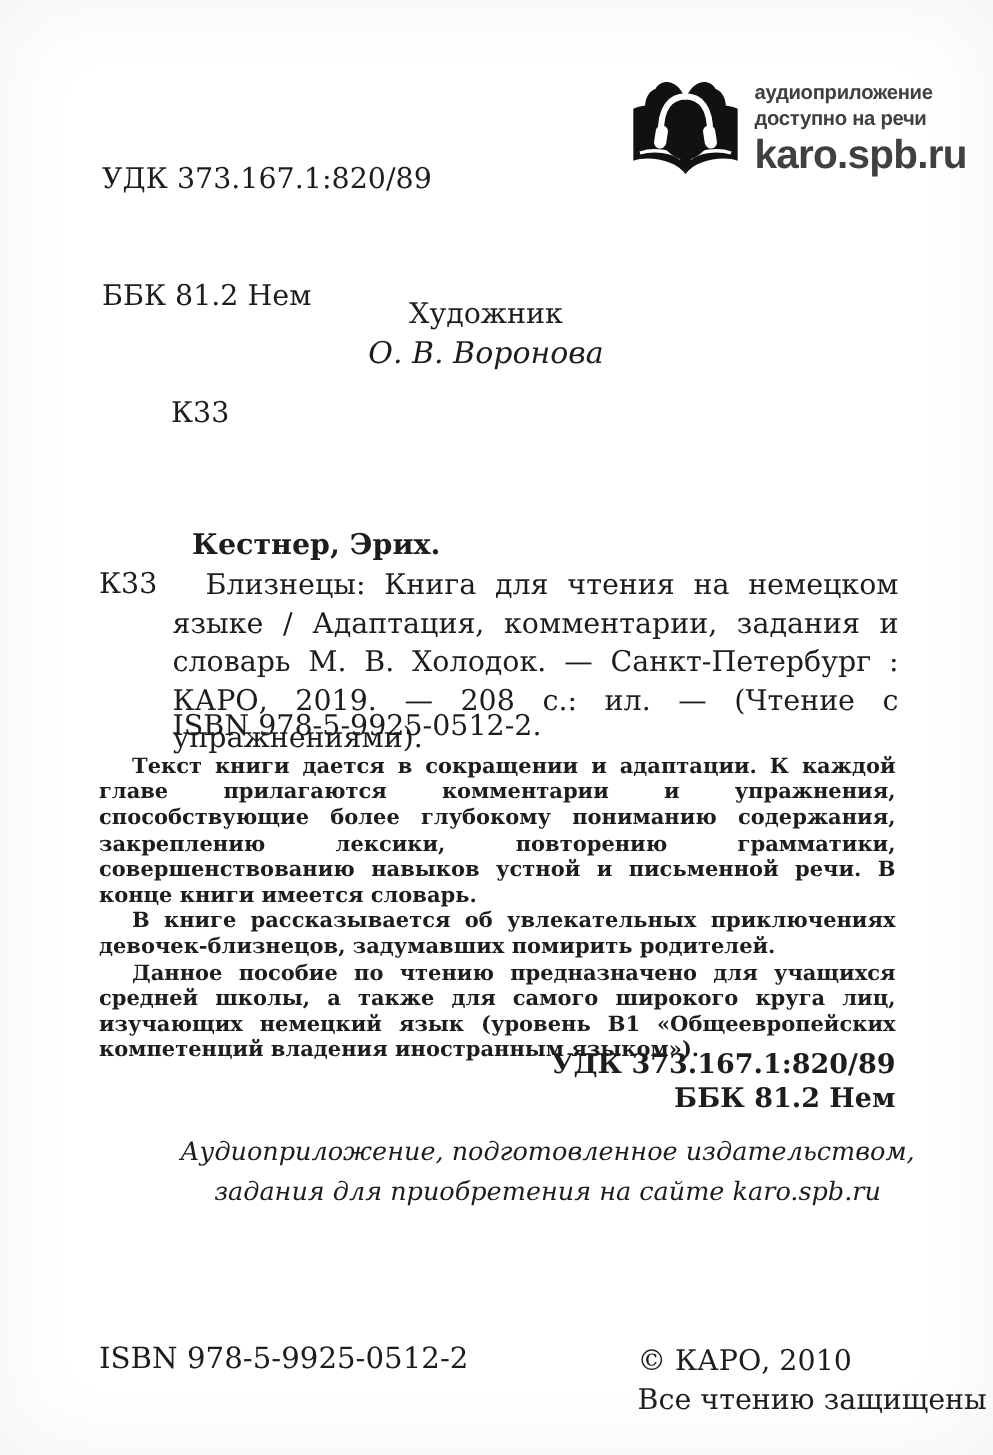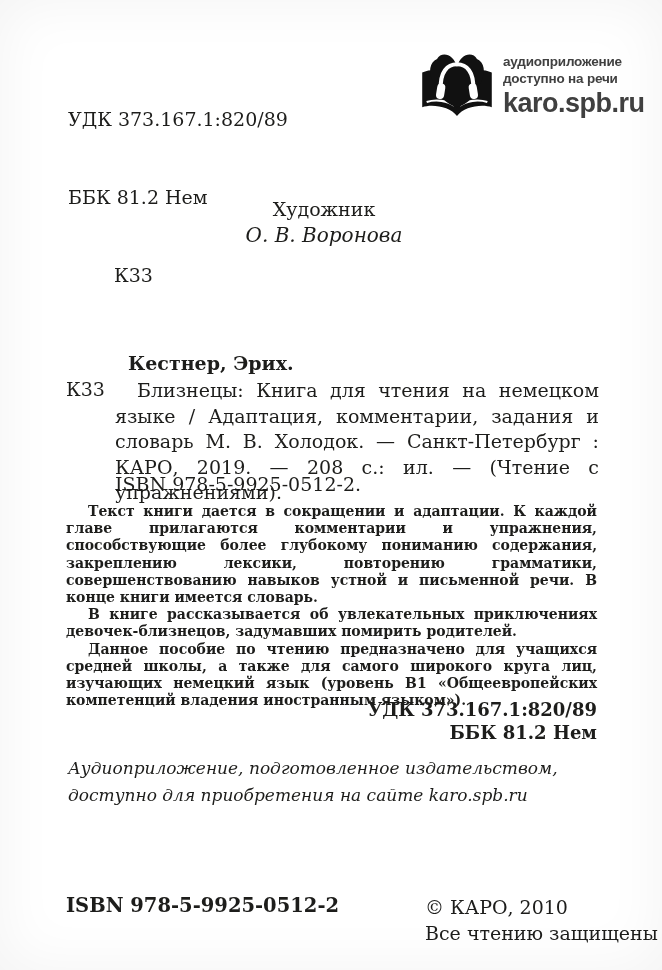--- a/index.html
+++ b/index.html
@@ -30,23 +30,23 @@
   .rec-author{position:absolute;left:128px;top:352px;font-size:19px;font-weight:700;}
   .rec-code{position:absolute;left:66px;top:378px;font-size:19px;}
   .rec-desc{position:absolute;left:115px;top:378px;width:484px;font-size:19px;line-height:25.5px;text-align:justify;text-indent:22px;margin:0;}
   .rec-isbn{position:absolute;left:115px;top:473px;font-size:19px;}
   
   .annotation{position:absolute;left:66px;top:503px;width:531px;font-size:14px;line-height:17.2px;font-weight:700;text-align:justify;}
   .annotation p{margin:0;text-indent:22px;}
   
   .codes-right{position:absolute;left:0;top:698px;width:597px;text-align:right;font-size:18px;line-height:23px;font-weight:700;}
   
-  .audio-note{position:absolute;left:68px;top:755px;width:594px;font-style:italic;font-size:17px;line-height:27px;}
+  .audio-note{position:absolute;left:68px;top:755px;width:594px;text-align:center;font-style:italic;font-size:17px;line-height:27px;}
   
-  .footer-isbn{position:absolute;left:66px;top:894px;font-size:19.5px;font-weight:700;}
+  .footer-isbn{position:absolute;left:66px;top:894px;font-size:19.5px;font-weight:400;}
   .copyright-block{position:absolute;left:425px;top:862px;font-size:19px;line-height:26px;margin-top:32px;}
 </style>
 </head>
 <body>
 
 <div class="page">
 
   <div class="udc-block">
     <div>УДК 373.167.1:820/89</div>
     <div>ББК 81.2 Нем</div>
@@ -91,21 +91,21 @@
     <p>Данное пособие по чтению предназначено для учащихся средней школы, а также для самого широкого круга лиц, изучающих немецкий язык (уровень B1 «Общеевропейских компетенций владения иностранным языком»).</p>
   </div>
 
   <div class="codes-right">
     <div>УДК 373.167.1:820/89</div>
     <div>ББК 81.2 Нем</div>
   </div>
 
   <div class="audio-note">
     <div>Аудиоприложение, подготовленное издательством,</div>
-    <div>доступно для приобретения на сайте karo.spb.ru</div>
+    <div>задания для приобретения на сайте karo.spb.ru</div>
   </div>
 
   <div class="footer-isbn">ISBN 978-5-9925-0512-2</div>
   <div class="copyright-block">
     <div>© КАРО, 2010</div>
     <div>Все чтению защищены</div>
   </div>
 
 </div>
 

